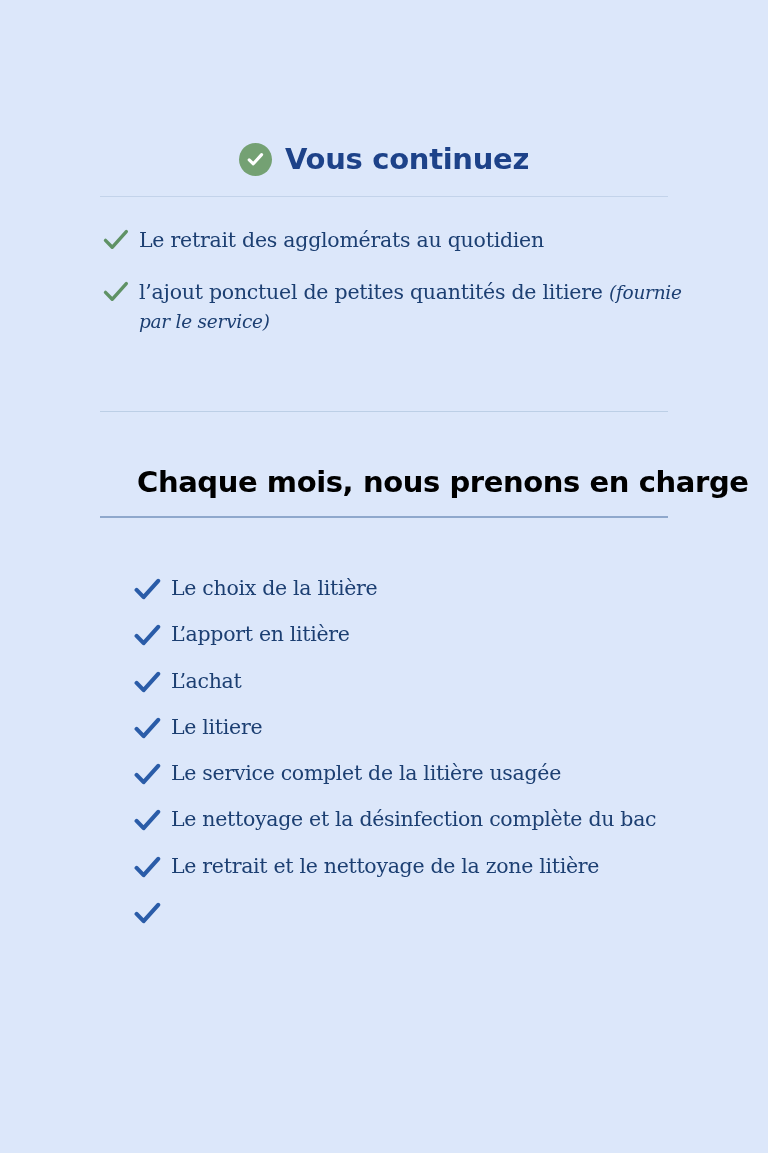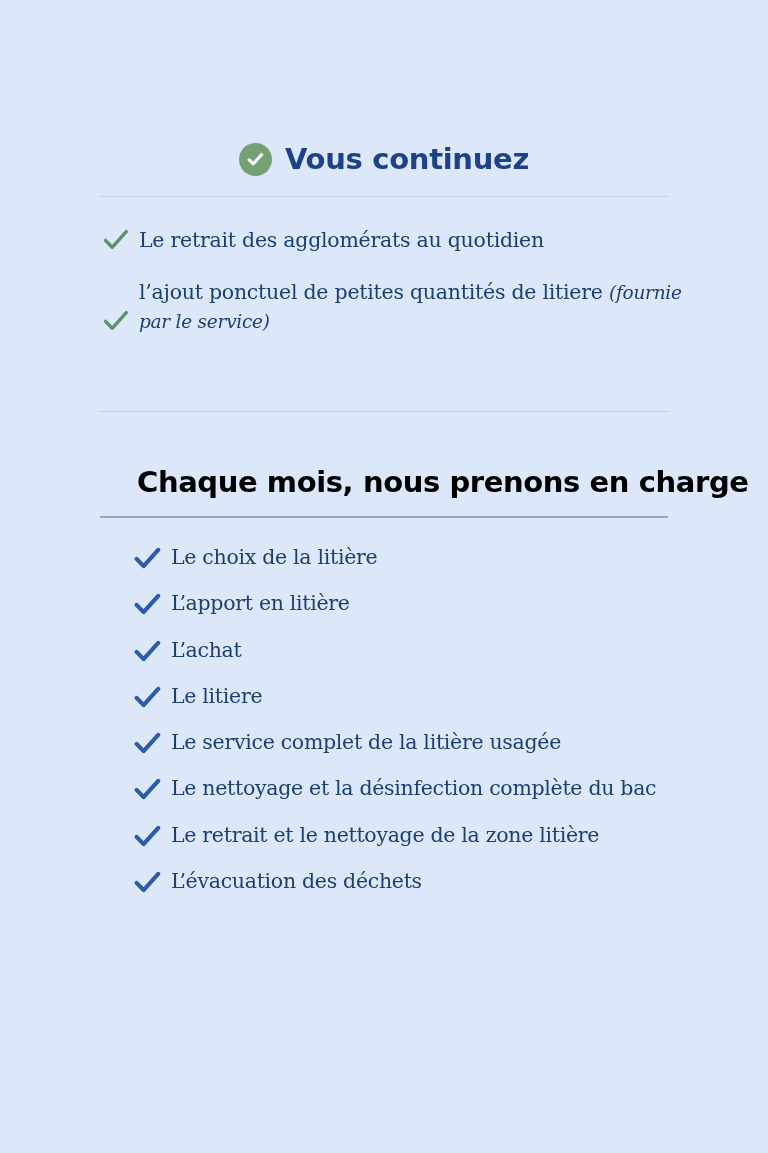--- a/index.html
+++ b/index.html
@@ -83,21 +83,21 @@
 
   
   .list-green {
     position: absolute;
     top: 226px;
     left: 103px;
     width: 600px;
   }
   .list-green .item {
     display: flex;
-    align-items: flex-end;
+    align-items: flex-start;
     gap: 10px;
     margin-bottom: 23px;
   }
   .list-green .check {
     flex: 0 0 auto;
     width: 26px;
     padding-top: 3px;
   }
   .list-green .label {
     font-family: "DejaVu Serif", serif;
@@ -119,21 +119,21 @@
     font-weight: bold;
     font-size: 29px;
     letter-spacing: -0.4px;
     color: #000000;
     line-height: 1;
     white-space: nowrap;
   }
 
   .list-blue {
     position: absolute;
-    top: 544px;
+    top: 575px;
     left: 134px;
     width: 600px;
   }
   .list-blue .item {
     display: flex;
     align-items: flex-start;
     gap: 10px;
     height: 46.3px;
   }
   .list-blue .check {
@@ -264,19 +264,18 @@
         </span>
         <span class="label">Le retrait et le nettoyage de la zone litière</span>
       </div>
 
       <div class="item">
         <span class="check">
           <svg width="27" height="23" viewBox="0 0 27 23" aria-hidden="true">
             <path d="M2.6 11.9 L9.6 19.2 L24.2 2.8" fill="none" stroke="#2a5ca8" stroke-width="4.1" stroke-linecap="round" stroke-linejoin="round"></path>
           </svg>
         </span>
-        <span class="label">L’évacuation des déchets</span>
       </div>
 
     </div>
   </div>
 
 </div>
 
 </body></html>

